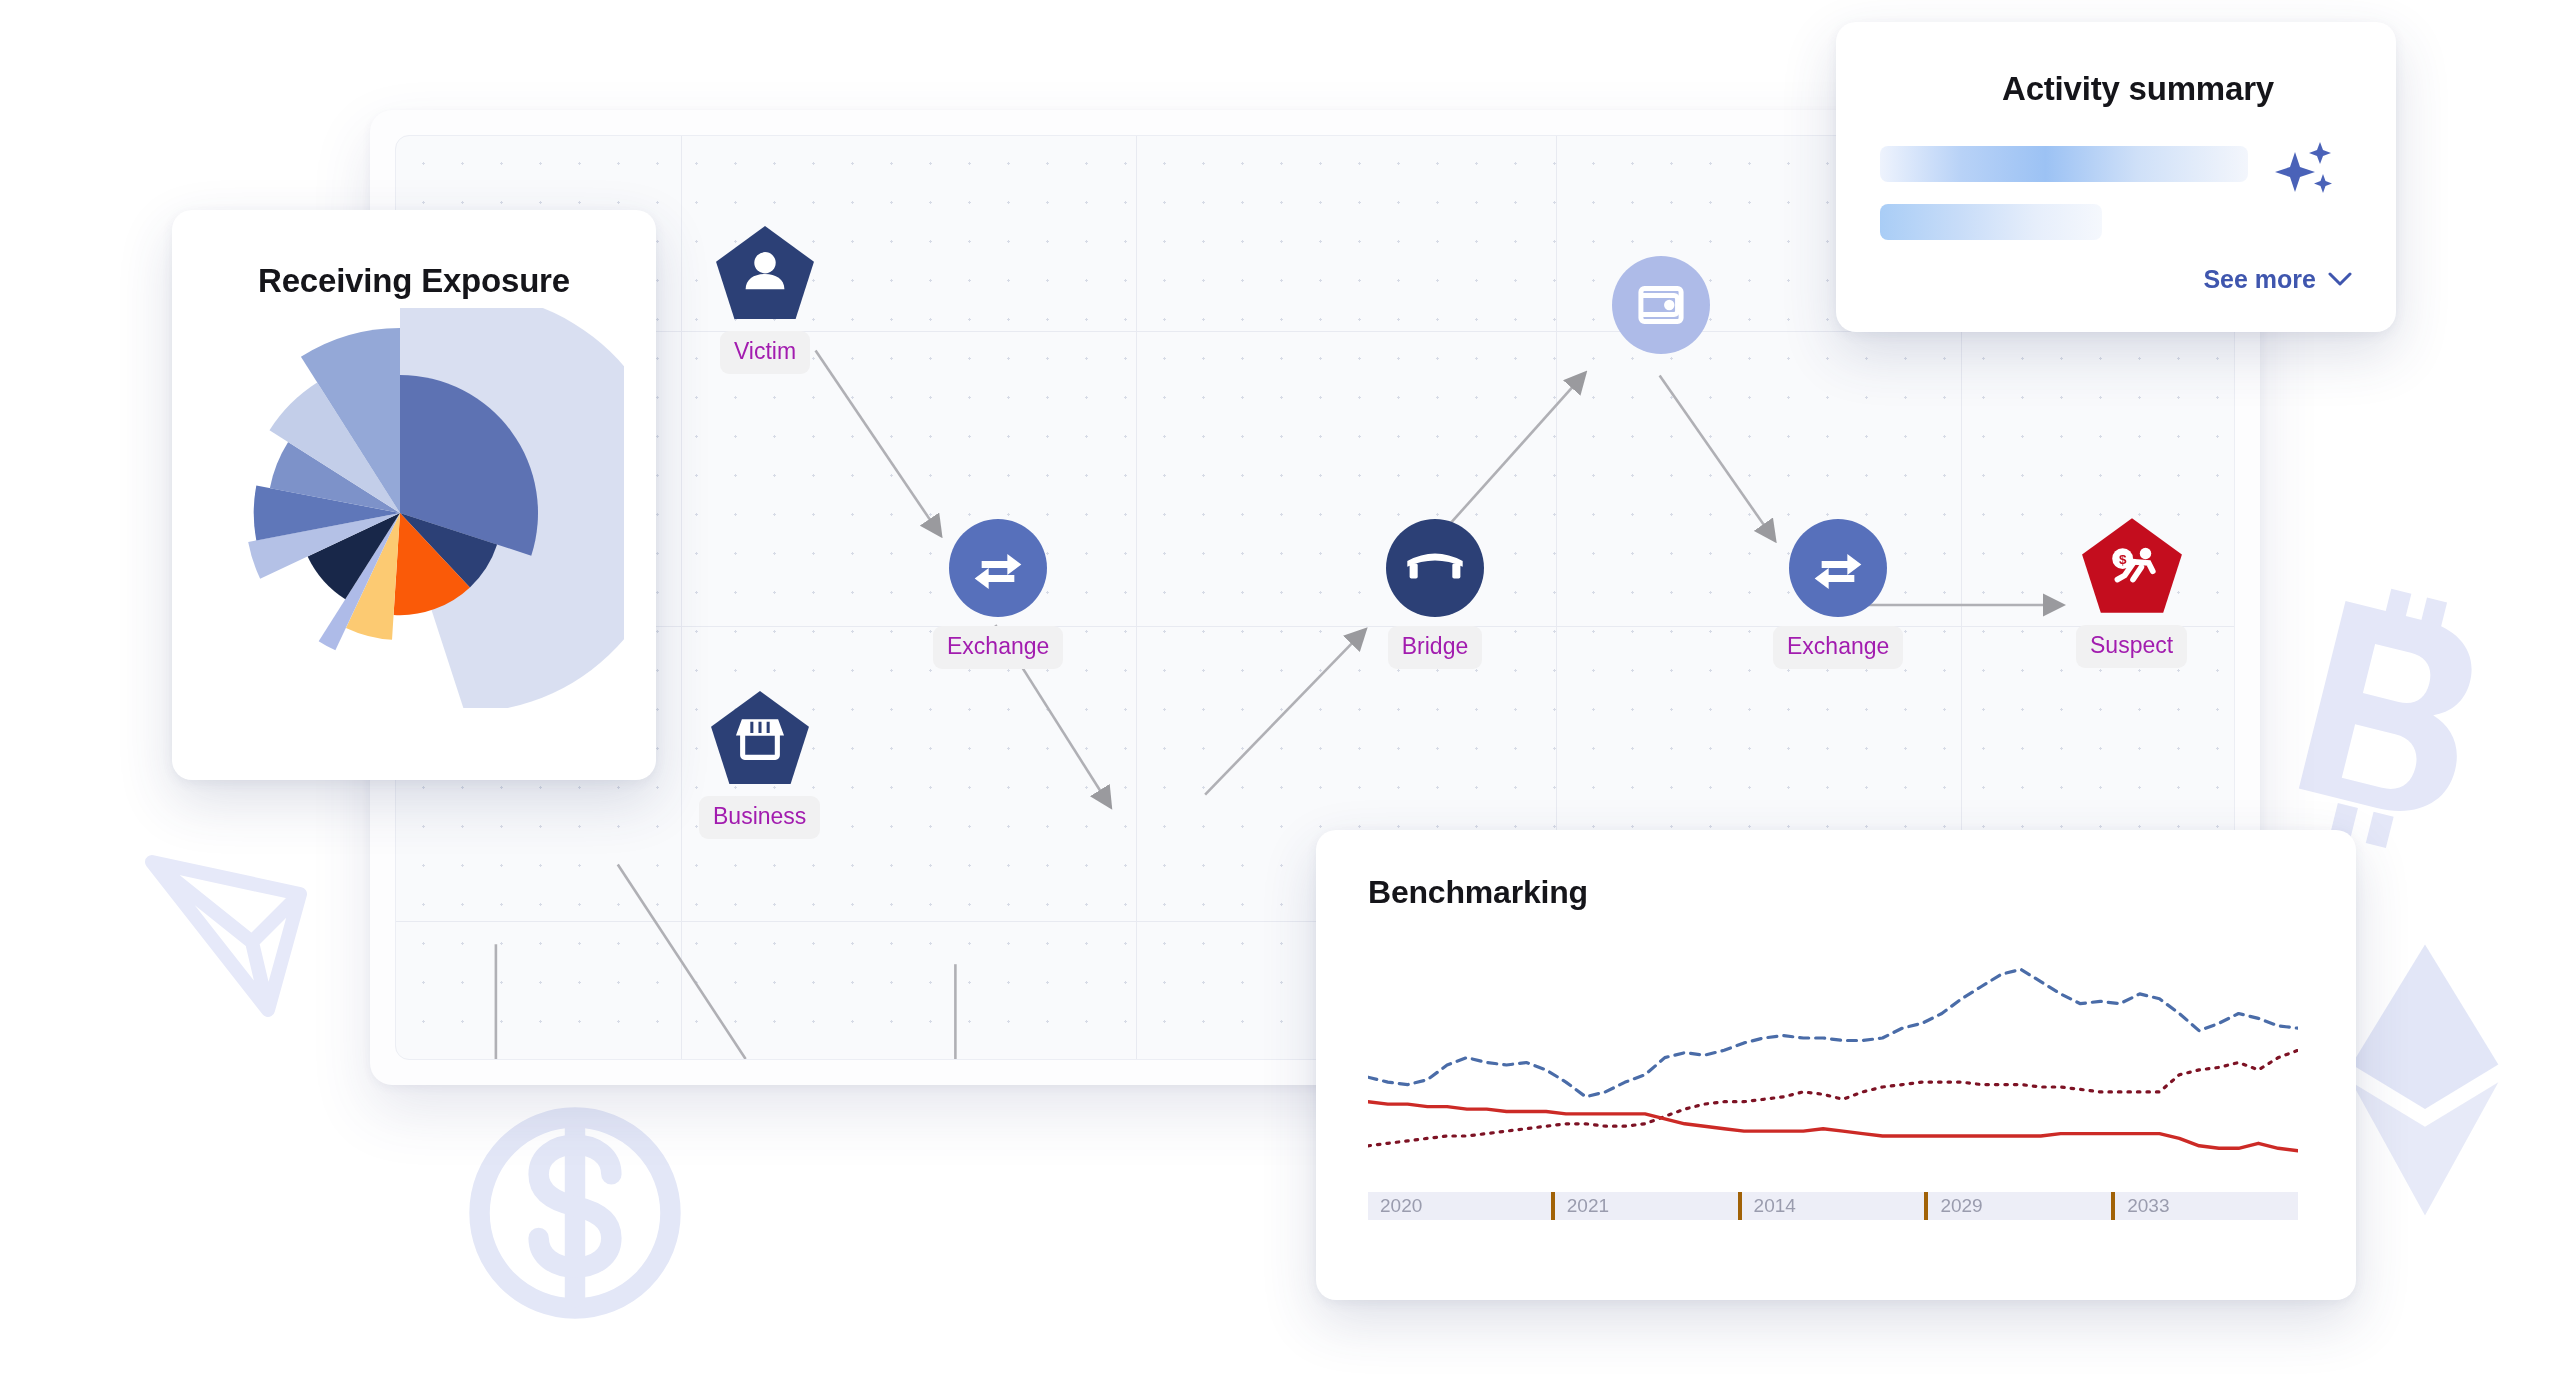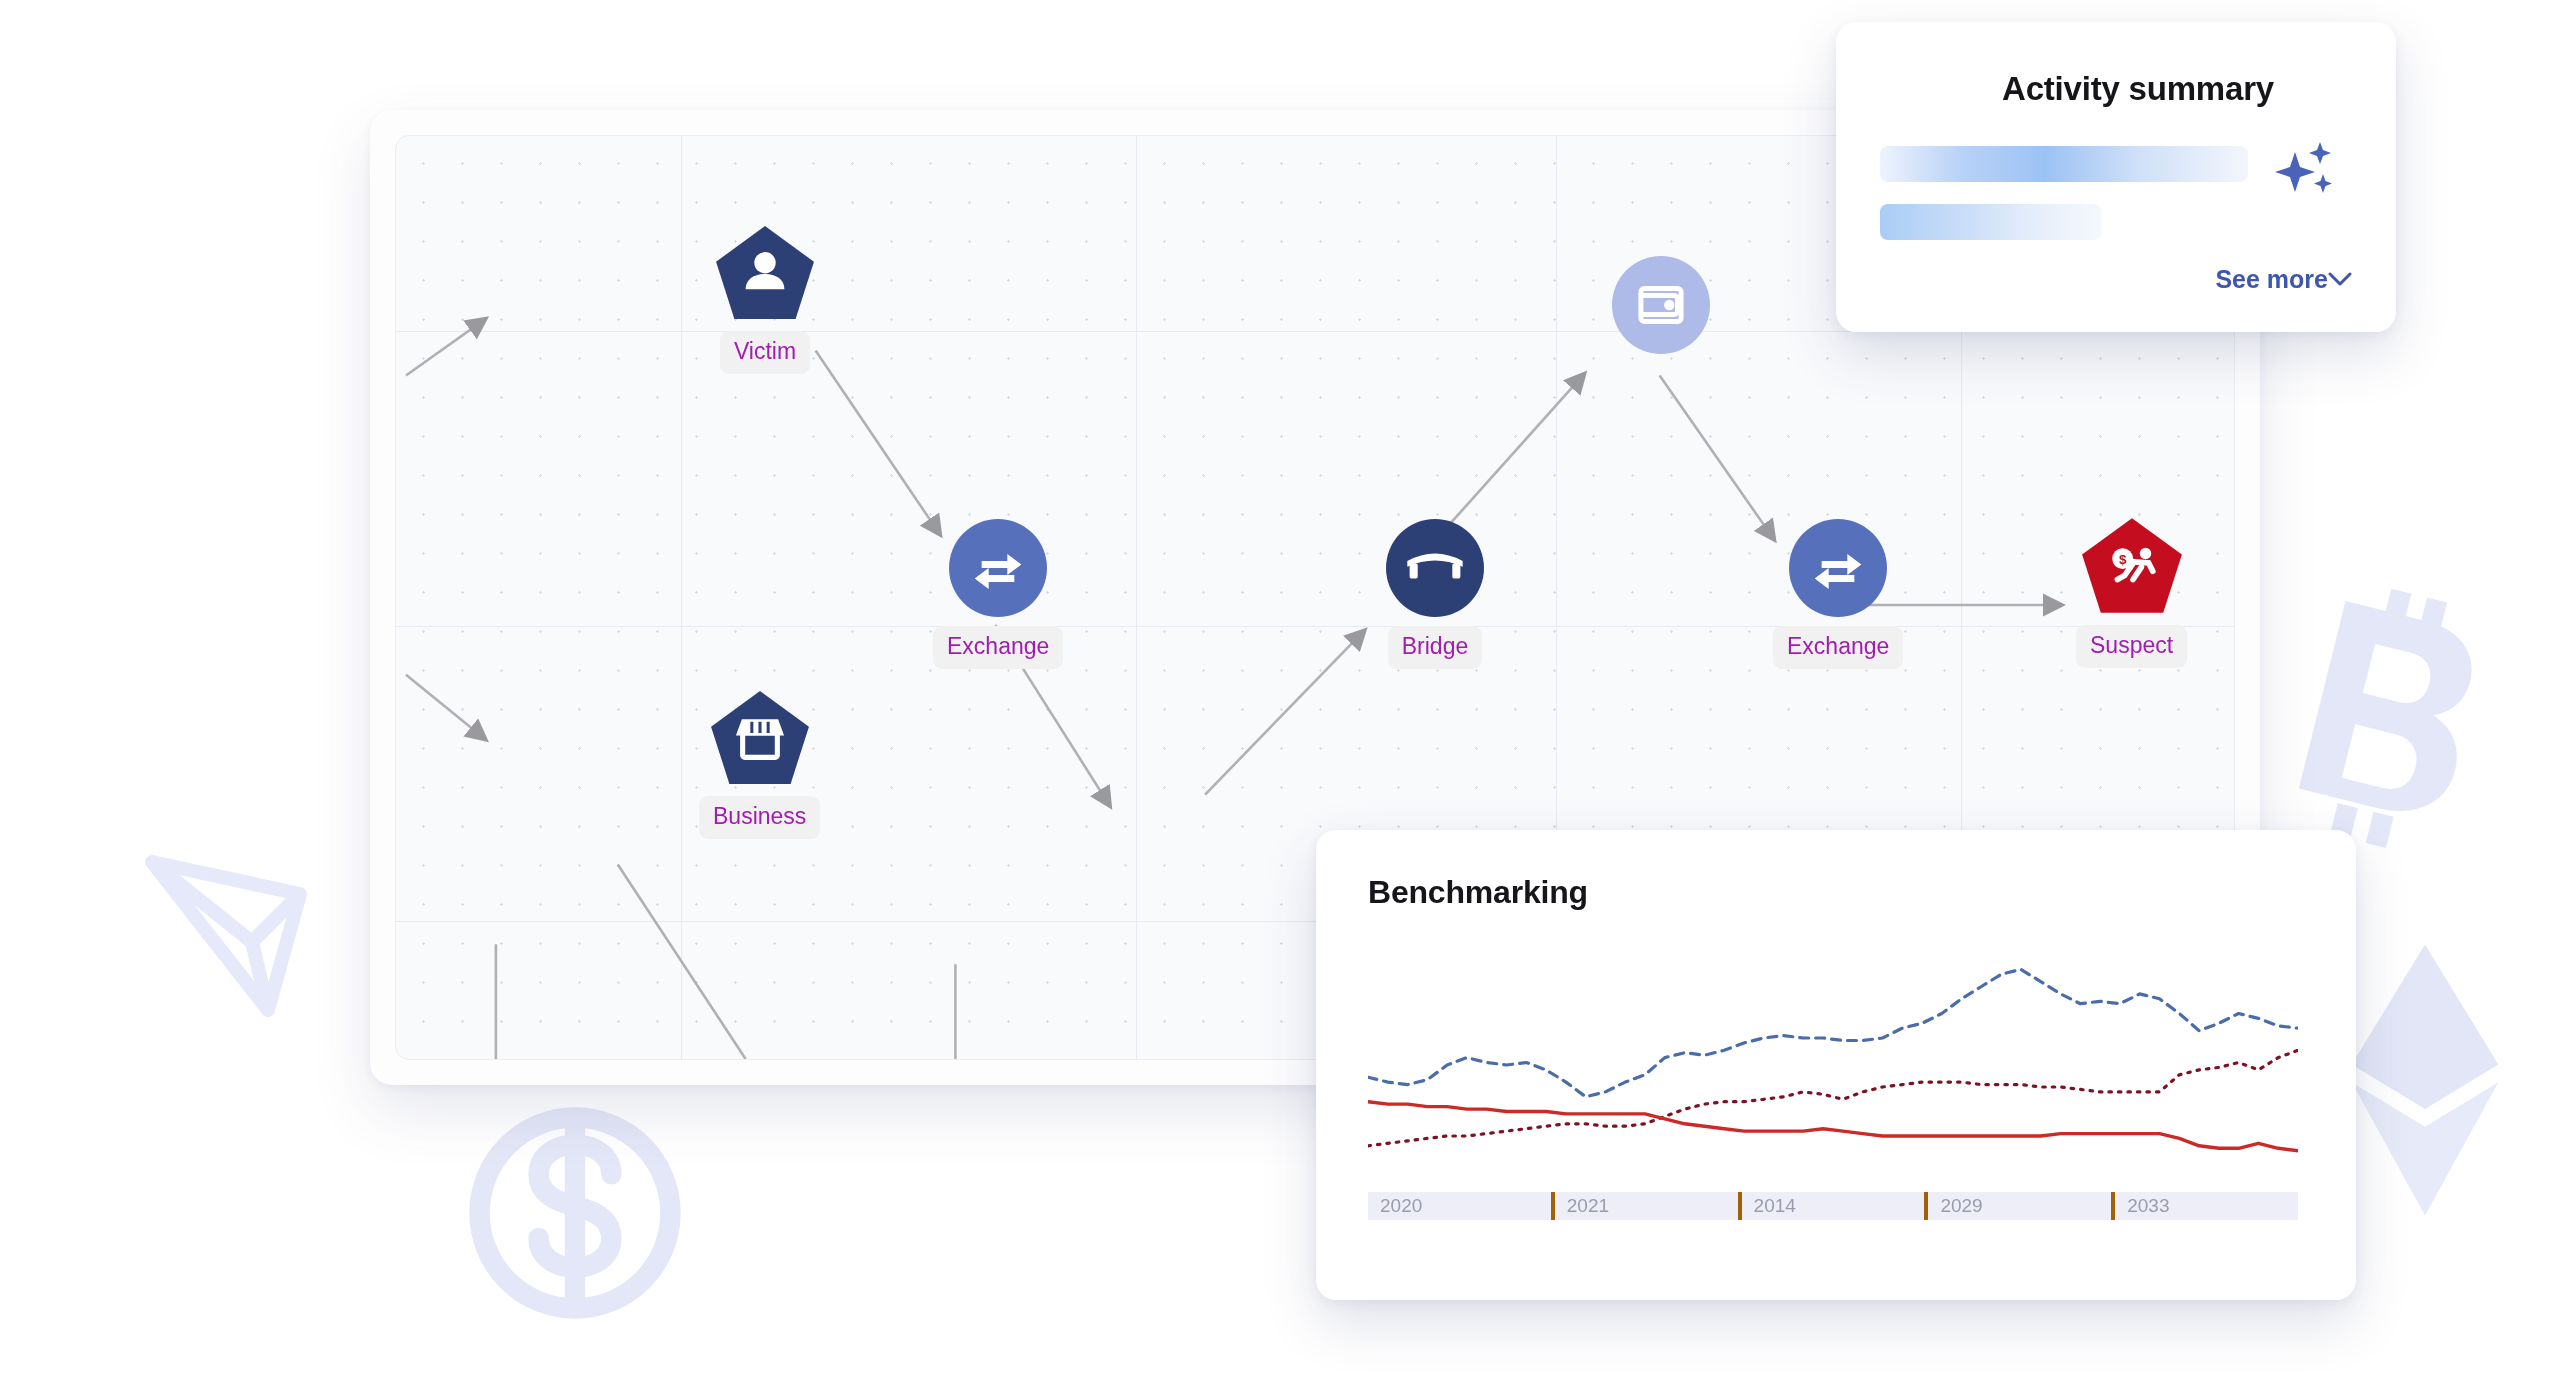--- a/index.html
+++ b/index.html
@@ -78,21 +78,21 @@
   #activity-card { left: 1836px; top: 22px; width: 560px; height: 310px; }
   #activity-card .card-title { margin: 48px 0 0 44px; text-align: center; }
   .skel { border-radius: 8px; height: 36px; margin-left: 44px; }
   #skel-1 { width: 368px; margin-top: 38px;
     background: linear-gradient(90deg,#eef3fd 0%, #b8d2f7 22%, #9cc2f4 45%, #cfe0f8 70%, #f3f6fc 100%); }
   #skel-2 { width: 222px; margin-top: 22px;
     background: linear-gradient(90deg,#a9cdf6 0%, #c7dcf8 35%, #e6eefb 70%, #f5f8fd 100%); }
   #sparkle { position:absolute; right: 60px; top: 118px; }
   #see-more {
     position:absolute; right: 44px; bottom: 38px;
-    display:flex; align-items:center; 
+    display:flex; align-items:center; gap:12px;
     color:#3f56ae; font-size: 25px; font-weight:700; cursor:pointer;
   }
 
   
   #benchmark-card { left: 1316px; top: 830px; width: 1040px; height: 470px; }
   #benchmark-card .card-title { margin: 44px 0 0 52px; font-size: 32px; }
   #benchmark-plot { position:absolute; left: 52px; top: 110px; width: 930px; height: 245px; }
   #benchmark-axis {
     position:absolute; left: 52px; top: 362px; width: 930px; height: 28px;
     background: #edeef7; display:flex;
@@ -255,20 +255,37 @@
               <path d="M9 1 L1 13" stroke="#ffffff" stroke-width="5.5" stroke-linecap="round" fill="none"></path>
             </g>
           </svg>
         </div>
         <div class="node-label">Suspect</div>
       </div>
 
     </div>
   </div>
 
+  <div class="card" id="exposure-card">
+    <div class="card-title">Receiving Exposure</div>
+    <svg id="exposure-chart" width="420" height="400" viewBox="0 0 420 400">
+        <path d="M 196 205 L 196 -4.759999999999991 A 209.76 209.76 0 1 1 260.819404740089 404.4936148580714 Z" fill="#b9c5e6" opacity="0.55"></path>
+        <path d="M 196 205 L 196 67 A 138 138 0 0 1 327.24579924873115 247.64434522374273 Z" fill="#5d72b3"></path>
+        <path d="M 196 205 L 293.1218914440611 236.55681546556963 A 102.12 102.12 0 0 1 265.9059504574377 279.44227623227454 Z" fill="#2c4076"></path>
+        <path d="M 196 205 L 265.9059504574377 279.44227623227454 A 102.12 102.12 0 0 1 189.58783214566654 306.9184895070951 Z" fill="#fa5a08"></path>
+        <path d="M 196 205 L 188.0281156405584 331.70947344125335 A 126.96000000000001 126.96000000000001 0 0 1 141.94306114289842 319.87684258108584 Z" fill="#fcca72"></path>
+        <path d="M 196 205 L 131.366703540422 342.3527465643418 A 151.8 151.8 0 0 1 114.66149252218834 333.1689790912059 Z" fill="#aebbe8"></path>
+        <path d="M 196 205 L 141.2813676967449 291.2227677522658 A 102.12 102.12 0 0 1 103.5990614021701 248.48058125462524 Z" fill="#182749"></path>
+        <path d="M 196 205 L 56.14993077085205 270.80844730429766 A 154.56 154.56 0 0 1 44.17768252737386 233.9616559823696 Z" fill="#b4c1e6"></path>
+        <path d="M 196 205 L 52.3110209634074 232.4101386975998 A 146.28 146.28 0 0 1 52.3110209634074 177.58986130240032 Z" fill="#5f77b9"></path>
+        <path d="M 196 205 L 65.8665850234633 180.1757234436833 A 132.48 132.48 0 0 1 84.14343642949304 134.01366620118256 Z" fill="#7d92c9"></path>
+        <path d="M 196 205 L 65.50067583440853 122.18261056804631 A 154.56 154.56 0 0 1 113.1826105680462 74.50067583440858 Z" fill="#c3cee9"></path>
+        <path d="M 196 205 L 96.91490907248385 48.866880016167386 A 184.92000000000002 184.92000000000002 0 0 1 195.9999999999998 20.079999999999984 Z" fill="#94a8d7"></path>
+      </svg>
+  </div>
 
   <div class="card" id="activity-card">
     <div class="card-title">Activity summary</div>
     <div class="skel" id="skel-1"></div>
     <div class="skel" id="skel-2"></div>
     <svg id="sparkle" width="66" height="62" viewBox="0 0 66 62">
       <path d="M19 6 L24 21 L39 26 L24 31 L19 46 L14 31 L-1 26 L14 21 Z" fill="#4a62b8" transform="translate(6,6)"></path>
       <path d="M50 2 L53 10 L61 13 L53 16 L50 24 L47 16 L39 13 L47 10 Z" fill="#4a62b8"></path>
       <path d="M53 34 L55.5 41 L62 43.5 L55.5 46 L53 53 L50.5 46 L44 43.5 L50.5 41 Z" fill="#4a62b8"></path>
     </svg>

